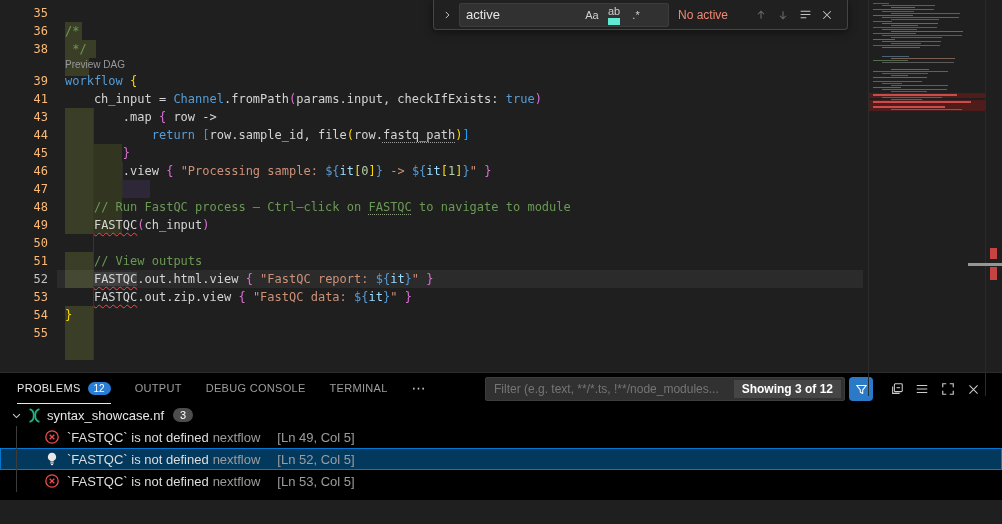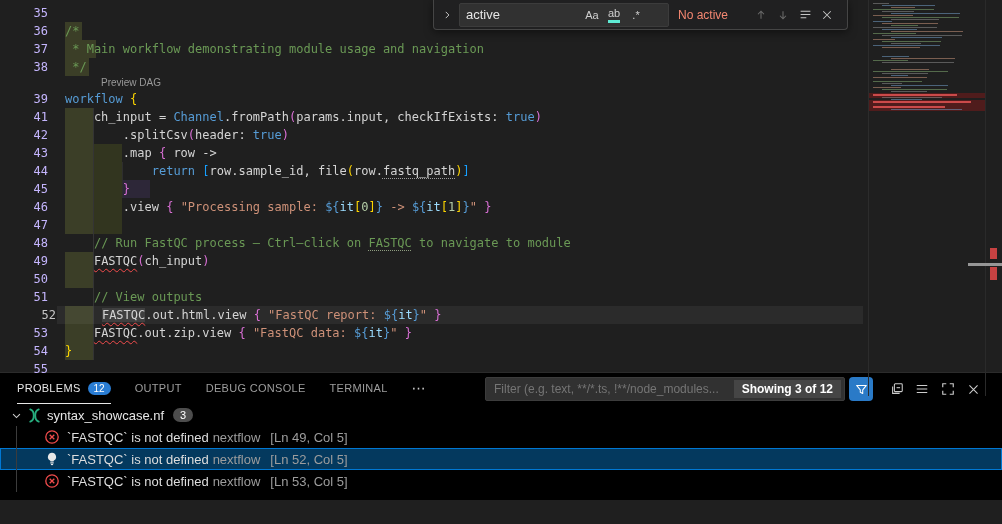--- a/index.html
+++ b/index.html
@@ -12,24 +12,24 @@
   .band { position:absolute; background:#3b3e27; z-index:0; }
   .band.dim { background:#32351f; }
   .bracket-box { position:absolute; background:#2d2738; z-index:0; }
   .indent-guide { position:absolute; width:1px; background:#343434; z-index:0; }
 
   #code-area { position:relative; z-index:1; padding-top:4px; }
   .code-row { display:flex; height:18px; line-height:18px; position:relative;
               font-family:"DejaVu Sans Mono", monospace; font-size:12px; white-space:pre; }
   .code-row.current::before { content:""; position:absolute; left:57px; right:139px; top:0; bottom:0;
               background:rgba(255,255,255,0.055); }
-  .gutter { flex:0 0 48px; width:48px; text-align:right; color:#c4b5fd; position:relative; }
-  .code-row.current .gutter { color:#c6c6c6;margin-left:8px; }
+  .gutter { flex:0 0 48px; width:48px; text-align:right; color:#fdba74; position:relative; }
+  .code-row.current .gutter { color:#c6c6c6; }
   .lc { margin-left:17px; position:relative; }
-  .codelens { height:14px; line-height:14px; padding-left:101px; font-size:10px; color:#999999; cursor:pointer; }
+  .codelens { height:14px; line-height:14px; padding-left:65px; font-size:10px; color:#999999; cursor:pointer; }
 
   .tk-f  { color:#d4d4d4; } .tk-c  { color:#6a9955; } .tk-b  { color:#569cd6; }
   .tk-lb { color:#9cdcfe; } .tk-s  { color:#ce9178; } .tk-n  { color:#b5cea8; }
   .tk-y  { color:#ffd700; } .tk-p  { color:#da70d6; } .tk-bb { color:#179fff; }
   .tk-i  { color:#569cd6; }
   .tk-e, .tk-ew { color:#d4d4d4; text-decoration:underline wavy #f14c4c 1px; text-underline-offset:3px; }
   .tk-ew { background:rgba(255,255,255,0.10); }
   .tk-h  { color:#d4d4d4; text-decoration:underline dotted rgba(200,200,200,.75) 1px; text-underline-offset:3px;text-align:center; }
   .tk-cd { color:#6a9955; text-decoration:underline dotted rgba(180,200,160,.75) 1px; text-underline-offset:3px; }
 
@@ -46,21 +46,21 @@
   #find { position:absolute; left:433px; top:0; width:415px; height:30px; background:#202021;
           border:1px solid #454545; border-top:none; border-radius:0 0 4px 4px;
           box-shadow:0 2px 8px rgba(0,0,0,.5); display:flex; align-items:center; padding:0 5px; z-index:6; }
   .find-toggle { width:16px; height:22px; display:flex; align-items:center; justify-content:center; color:#c5c5c5; cursor:pointer; }
   .find-input-wrap { background:#313131; border:1px solid #3c3c3c; border-radius:2px; height:24px; width:210px;
           display:flex; align-items:center; padding-left:6px; margin-left:4px; }
   .find-input-wrap input { background:transparent; border:none; outline:none; color:#e6e6e6;
           font-family:"Liberation Sans",sans-serif; font-size:13px; width:115px; }
   .tgl { width:22px; height:20px; display:flex; align-items:center; justify-content:center;
          color:#cfcfcf; font-size:11px; cursor:pointer; border-radius:3px; }
-  .tgl .ww { border-bottom:3px solid #5eead4; padding-bottom:1px; }
+  .tgl .ww { border-bottom:7px solid #5eead4; padding-bottom:1px; }
   #no-results { color:#f48771; font-size:12px; margin-left:9px; width:72px; }
   .find-btn { width:22px; height:22px; display:flex; align-items:center; justify-content:center;
               border-radius:4px; cursor:pointer; color:#c5c5c5; }
   .find-btn.disabled { color:#6a6a6a; }
 
   
   #panel { position:absolute; left:0; top:372px; width:1002px; height:128px; background:#000000; border-top:1px solid #2b2b2b; }
   #tabs-row { position:relative; height:31px; display:flex; align-items:stretch; padding-left:17px; }
   .tab { display:flex; align-items:center; gap:7px; margin-right:24px; font-size:11px; letter-spacing:.3px;
          color:#9d9d9d; cursor:pointer; border-bottom:1px solid transparent; }
@@ -83,21 +83,21 @@
   .twisty { width:16px; height:16px; display:flex; align-items:center; justify-content:center; color:#cccccc; }
   .nf-icon { margin:0 5px 0 3px; display:flex; }
   #file-name { font-size:13px; color:#e6e6e6; }
   #file-badge { background:#4d4d4d; color:#ffffff; border-radius:10px; font-size:11px; padding:1px 7px; margin-left:9px; }
 
   .prob-row { height:22px; display:flex; align-items:center; padding-left:44px; font-size:13px;
               color:#dddddd; cursor:pointer; position:relative; }
   .prob-row.selected { background:#04395e; box-shadow:inset 0 0 0 1px #0078d4; }
   .prob-icon { width:16px; height:16px; margin-right:7px; display:flex; }
   .prob-src { color:#9d9d9d; margin-left:4px; }
-  .prob-pos { color:#9d9d9d; margin-left:10px; }
+  .prob-pos { color:#9d9d9d; margin-left:17px; }
   #tree-guide { position:absolute; left:16px; top:53px; width:1px; height:66px; background:#3c3c3c; }
 </style>
 </head>
 <body>
 
 <div id="stage">
 
   <div id="editor">
 
     <div class="band" style="left:65px;top:22px;width:17px;height:18px;"></div>
@@ -107,26 +107,24 @@
     <div class="band dim" style="left:94px;top:144px;width:28px;height:90px;"></div>
     <div class="band" style="left:65px;top:252px;width:29px;height:36px;"></div>
     <div class="band" style="left:65px;top:306px;width:29px;height:54px;"></div>
     <div class="bracket-box" style="left:122px;top:180px;width:28px;height:18px;"></div>
     <div class="indent-guide" style="left:93px;top:108px;height:252px;"></div>
     <div class="indent-guide" style="left:122px;top:162px;height:36px;background:#2e2e2e;"></div>
 
     <div id="code-area">
         <div class="code-row"><span class="gutter">35</span><span class="lc"></span></div>
         <div class="code-row"><span class="gutter">36</span><span class="lc"><span class="tk-c">/*</span></span></div>
-        <div class="code-row"><span class="gutter">37</span><span class="lc"><span class="tk-c"> * Main workflow demonstrating module usage and navigation</span></span></div>
         <div class="code-row"><span class="gutter">38</span><span class="lc"><span class="tk-c"> */</span></span></div>
         <div class="codelens">Preview DAG</div>
         <div class="code-row"><span class="gutter">39</span><span class="lc"><span class="tk-b">workflow </span><span class="tk-y">{</span></span></div>
         <div class="code-row"><span class="gutter">41</span><span class="lc"><span class="tk-f">    ch_input = </span><span class="tk-b">Channel</span><span class="tk-f">.fromPath</span><span class="tk-p">(</span><span class="tk-f">params.input, checkIfExists: </span><span class="tk-b">true</span><span class="tk-p">)</span></span></div>
-        <div class="code-row"><span class="gutter">42</span><span class="lc"><span class="tk-f">        .splitCsv</span><span class="tk-p">(</span><span class="tk-f">header: </span><span class="tk-b">true</span><span class="tk-p">)</span></span></div>
         <div class="code-row"><span class="gutter">43</span><span class="lc"><span class="tk-f">        .map </span><span class="tk-p">{</span><span class="tk-f"> row -&gt;</span></span></div>
         <div class="code-row"><span class="gutter">44</span><span class="lc"><span class="tk-f">            </span><span class="tk-b">return</span><span class="tk-f"> </span><span class="tk-bb">[</span><span class="tk-f">row.sample_id, file</span><span class="tk-y">(</span><span class="tk-f">row.</span><span class="tk-h">fastq_path</span><span class="tk-y">)</span><span class="tk-bb">]</span></span></div>
         <div class="code-row"><span class="gutter">45</span><span class="lc"><span class="tk-f">        </span><span class="tk-p">}</span></span></div>
         <div class="code-row"><span class="gutter">46</span><span class="lc"><span class="tk-f">        .view </span><span class="tk-p">{</span><span class="tk-f"> </span><span class="tk-s">"Processing sample: </span><span class="tk-i">${</span><span class="tk-lb">it</span><span class="tk-y">[</span><span class="tk-n">0</span><span class="tk-y">]</span><span class="tk-i">}</span><span class="tk-s"> -&gt; </span><span class="tk-i">${</span><span class="tk-lb">it</span><span class="tk-y">[</span><span class="tk-n">1</span><span class="tk-y">]</span><span class="tk-i">}</span><span class="tk-s">"</span><span class="tk-f"> </span><span class="tk-p">}</span></span></div>
         <div class="code-row"><span class="gutter">47</span><span class="lc"></span></div>
         <div class="code-row"><span class="gutter">48</span><span class="lc"><span class="tk-f">    </span><span class="tk-c">// Run FastQC process – Ctrl–click on </span><span class="tk-cd">FASTQC</span><span class="tk-c"> to navigate to module</span></span></div>
         <div class="code-row"><span class="gutter">49</span><span class="lc"><span class="tk-f">    </span><span class="tk-e">FASTQC</span><span class="tk-p">(</span><span class="tk-f">ch_input</span><span class="tk-p">)</span></span></div>
         <div class="code-row"><span class="gutter">50</span><span class="lc"></span></div>
         <div class="code-row"><span class="gutter">51</span><span class="lc"><span class="tk-f">    </span><span class="tk-c">// View outputs</span></span></div>
         <div class="code-row current"><span class="gutter">52</span><span class="lc"><span class="tk-f">    </span><span class="tk-ew">FASTQC</span><span class="tk-f">.out.html.view </span><span class="tk-p">{</span><span class="tk-f"> </span><span class="tk-s">"FastQC report: </span><span class="tk-i">${</span><span class="tk-lb">it</span><span class="tk-i">}</span><span class="tk-s">"</span><span class="tk-f"> </span><span class="tk-p">}</span></span></div>

